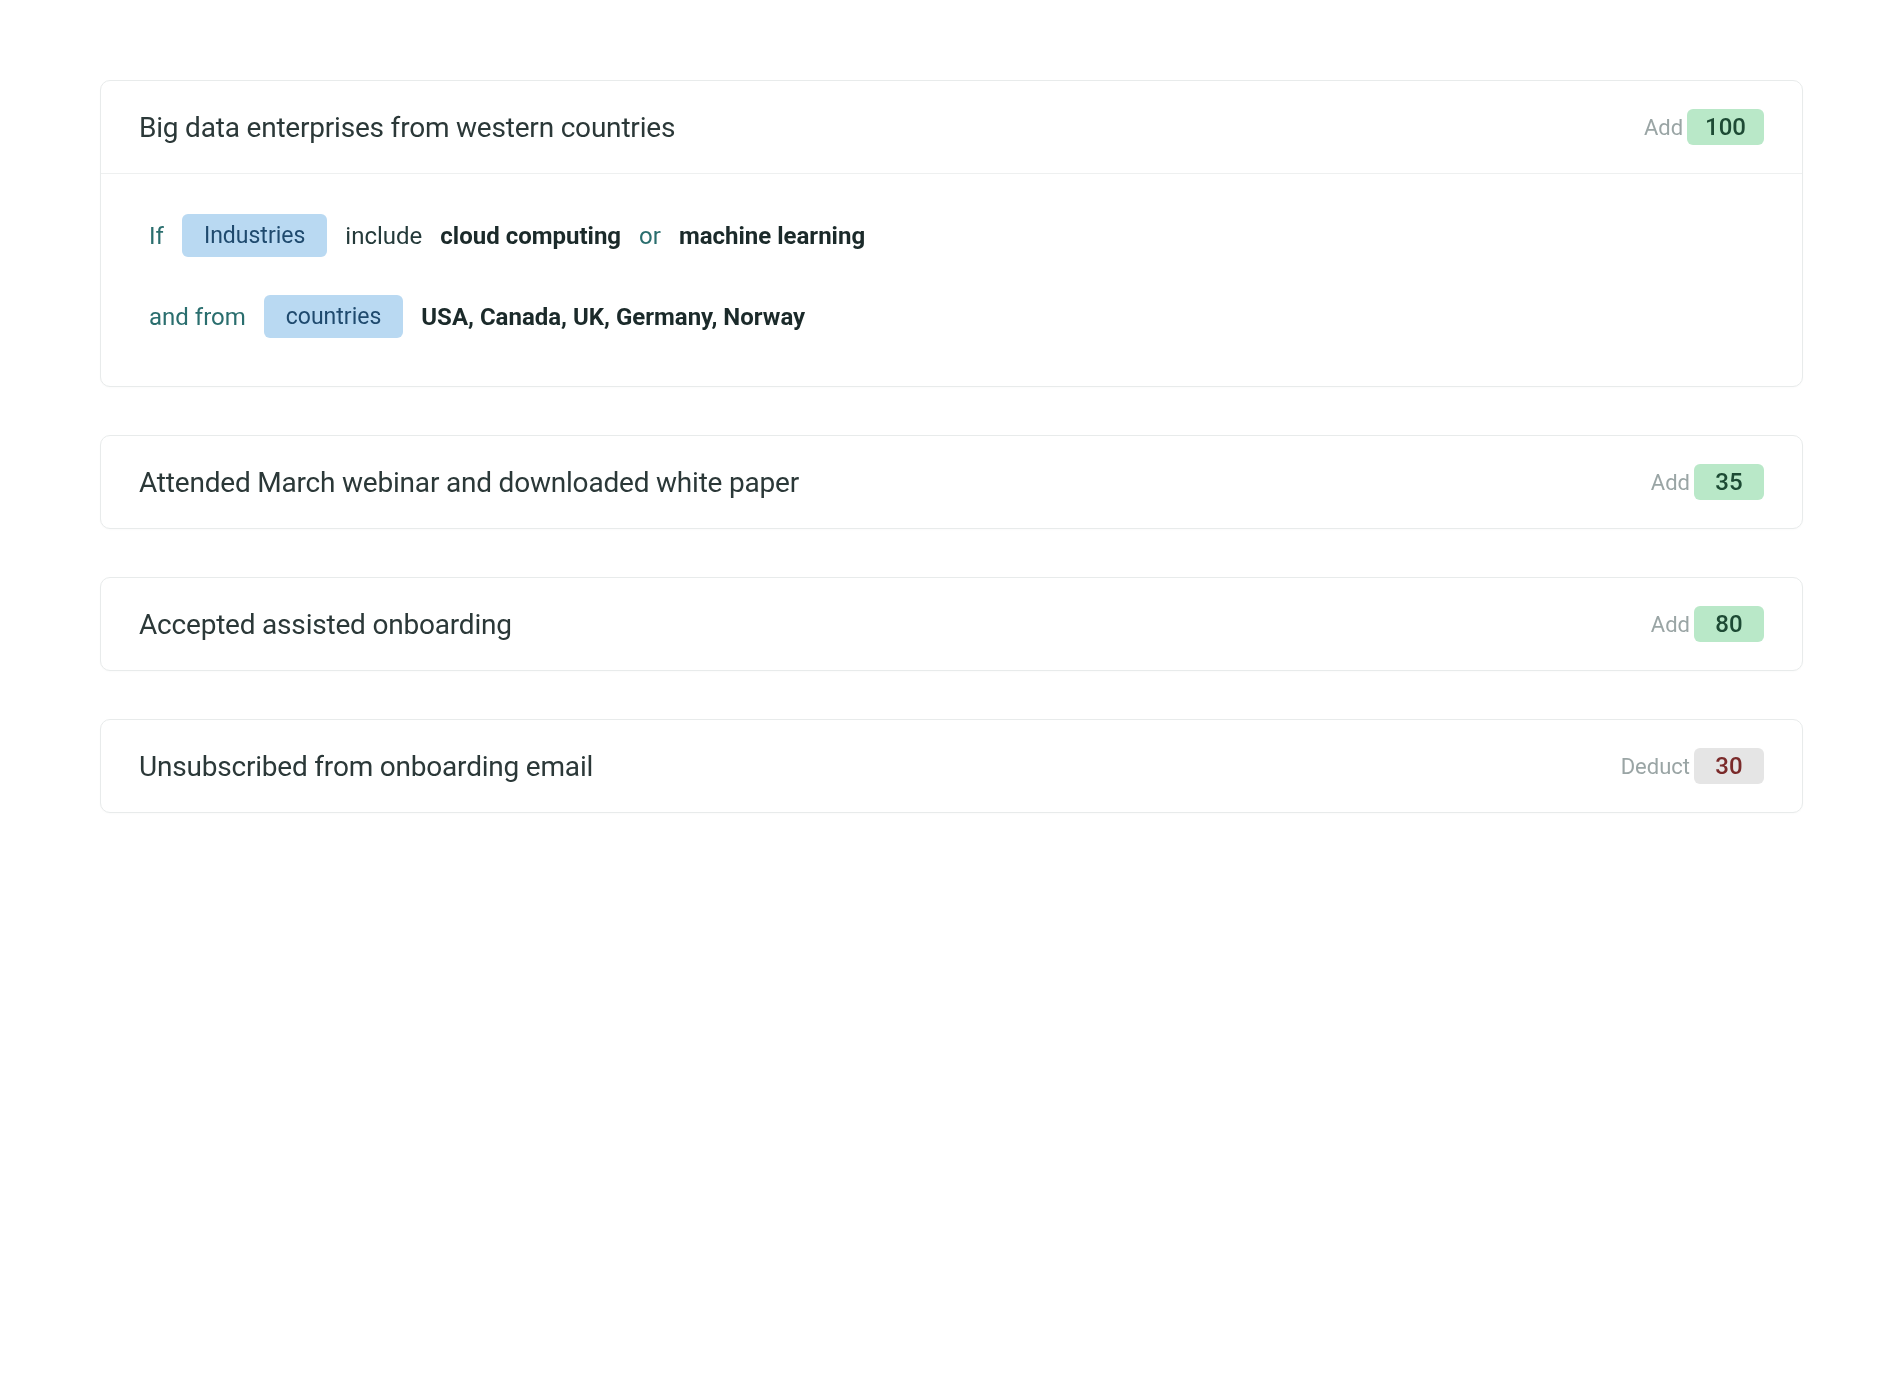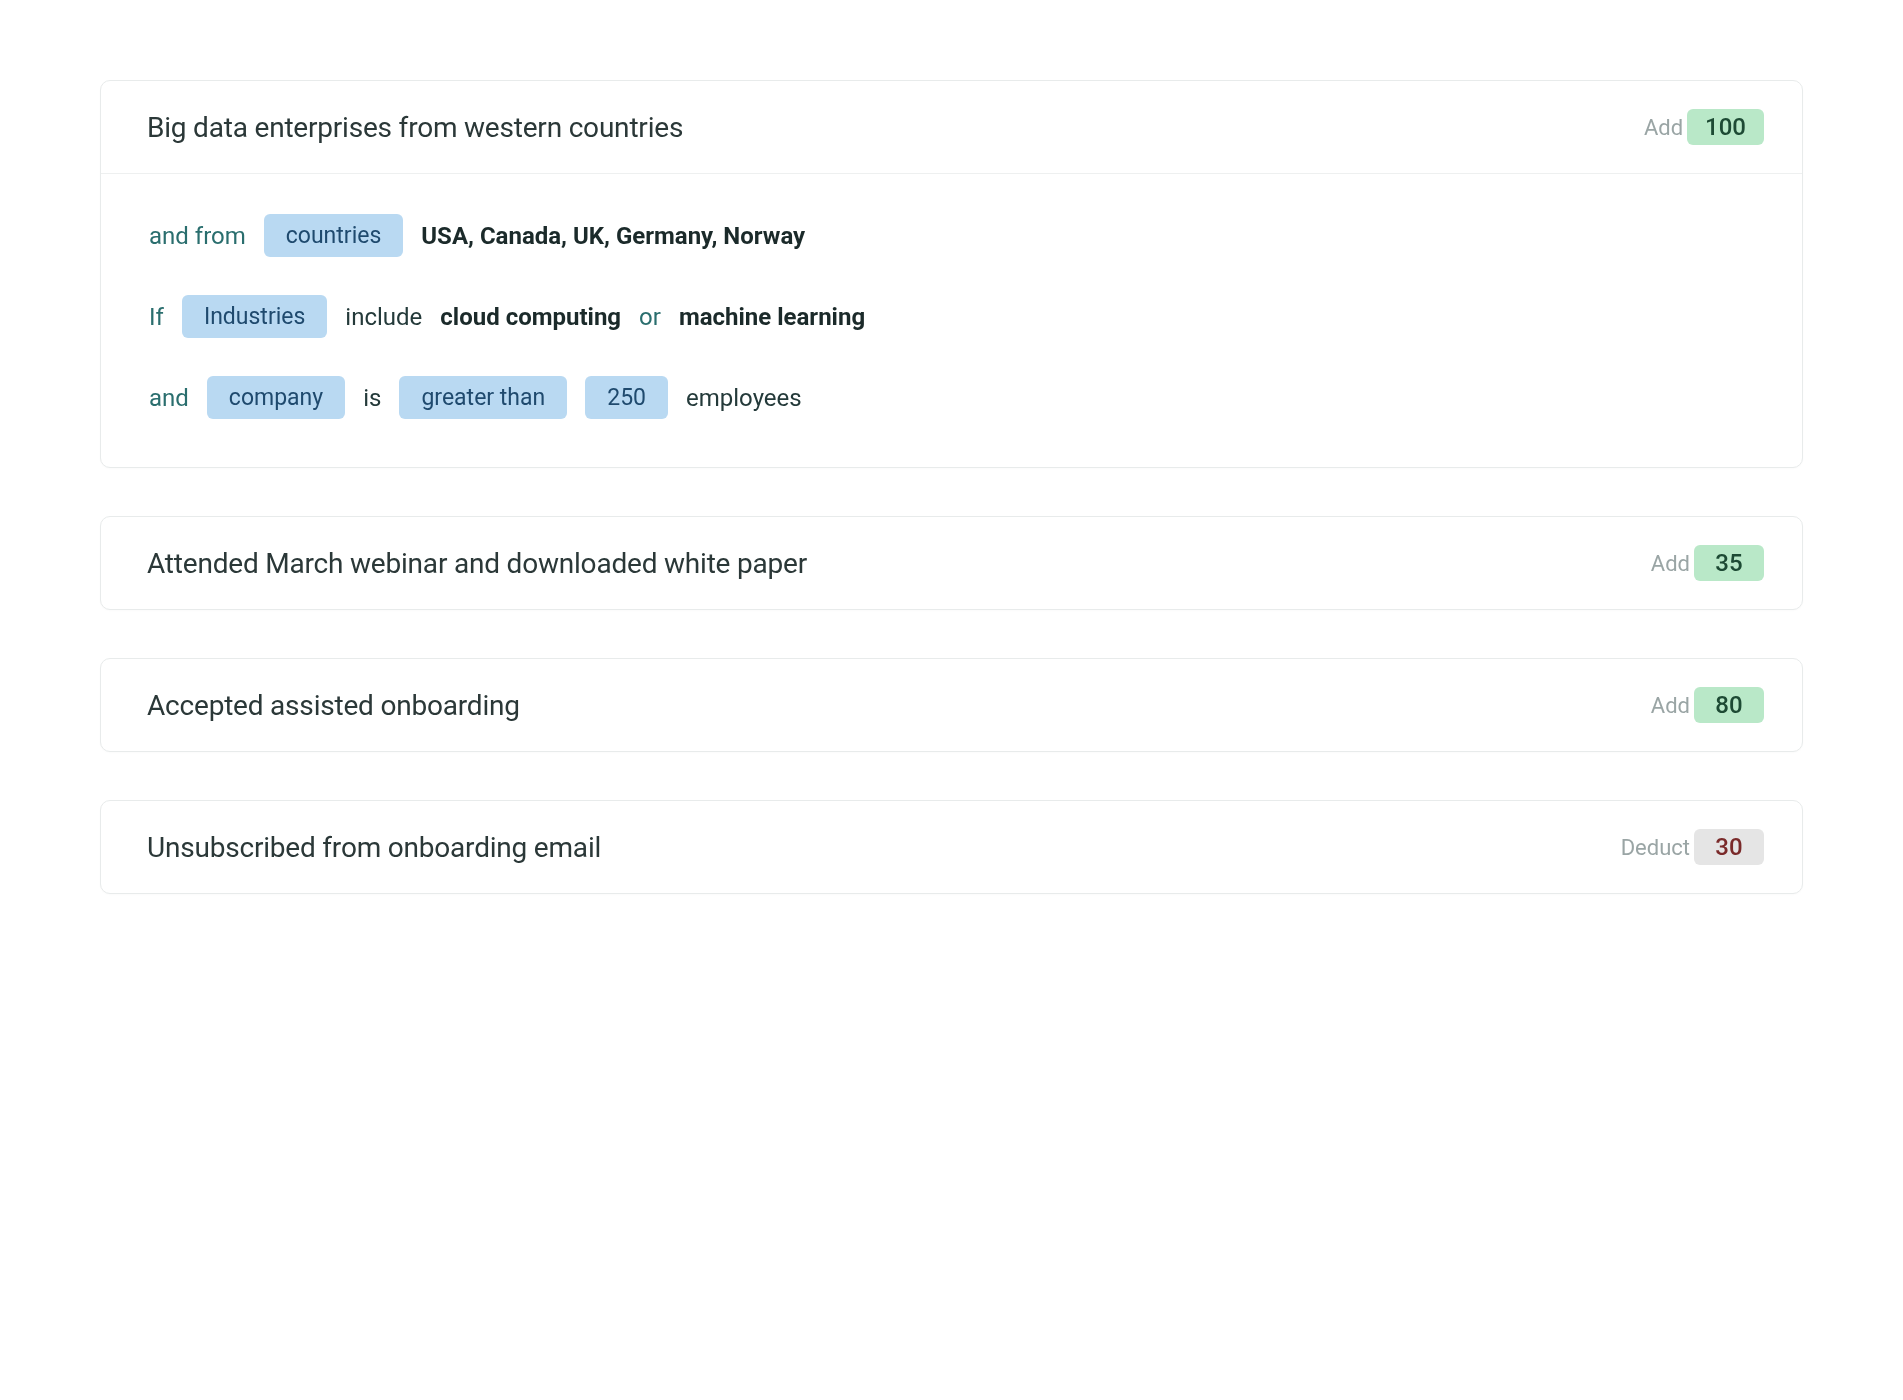--- a/index.html
+++ b/index.html
@@ -23,21 +23,20 @@
     padding: 28px 38px;
   }
   .expanded .rule-header {
     border-bottom: 1px solid #eef0f0;
   }
   .rule-title {
     font-size: 28px;
     font-weight: 400;
     color: #2b3838;
     letter-spacing: -0.2px;
-    margin-left: 8px;
   }
   .rule-action-wrap {
     display: flex;
     align-items: center;
     gap: 4px;
   }
   .rule-action-label {
     font-size: 22px;
     color: #9aa5a5;
     font-weight: 400;
@@ -103,39 +102,31 @@
 <div class="rule-card expanded">
   <div class="rule-header">
     <div class="rule-title">Big data enterprises from western countries</div>
     <div class="rule-action-wrap">
       <span class="rule-action-label">Add</span>
       <span class="score-chip add">100</span>
     </div>
   </div>
   <div class="rule-body">
     <div class="cond-line">
-      <span class="cond-conn">and from</span>
-      <span class="pill">countries</span>
-      <span class="cond-strong">USA, Canada, UK, Germany, Norway</span>
-    </div>
-    <div class="cond-line">
       <span class="cond-conn">If</span>
       <span class="pill">Industries</span>
       <span class="cond-plain">include</span>
       <span class="cond-strong">cloud computing</span>
       <span class="cond-or">or</span>
       <span class="cond-strong">machine learning</span>
     </div>
     <div class="cond-line">
-      <span class="cond-conn">and</span>
-      <span class="pill">company</span>
-      <span class="cond-plain">is</span>
-      <span class="pill">greater than</span>
-      <span class="pill">250</span>
-      <span class="cond-plain">employees</span>
+      <span class="cond-conn">and from</span>
+      <span class="pill">countries</span>
+      <span class="cond-strong">USA, Canada, UK, Germany, Norway</span>
     </div>
   </div>
 </div>
 
 <div class="rule-card">
   <div class="rule-header">
     <div class="rule-title">Attended March webinar and downloaded white paper</div>
     <div class="rule-action-wrap">
       <span class="rule-action-label">Add</span>
       <span class="score-chip add">35</span>

